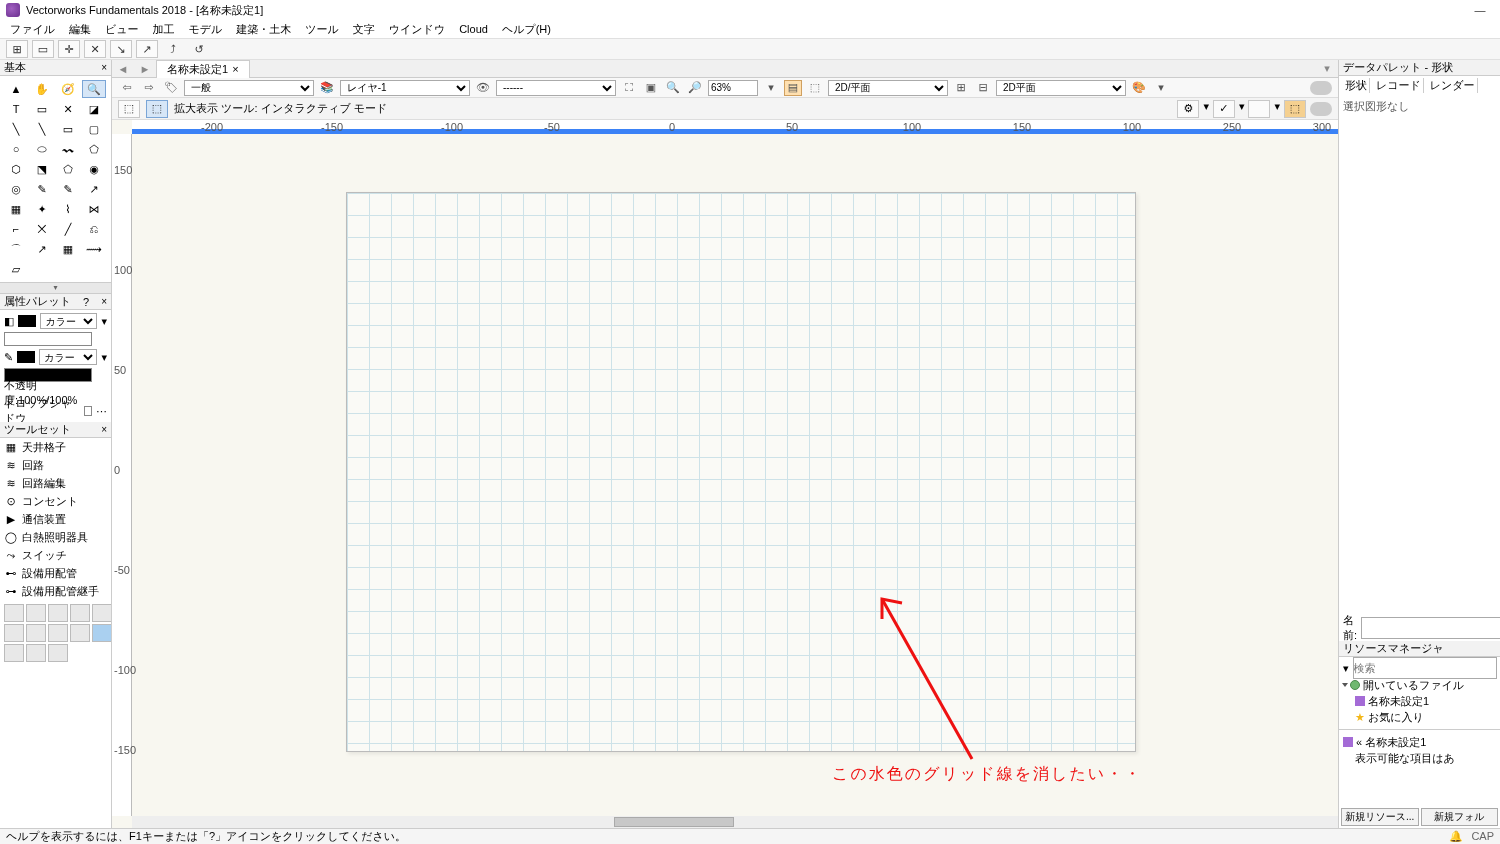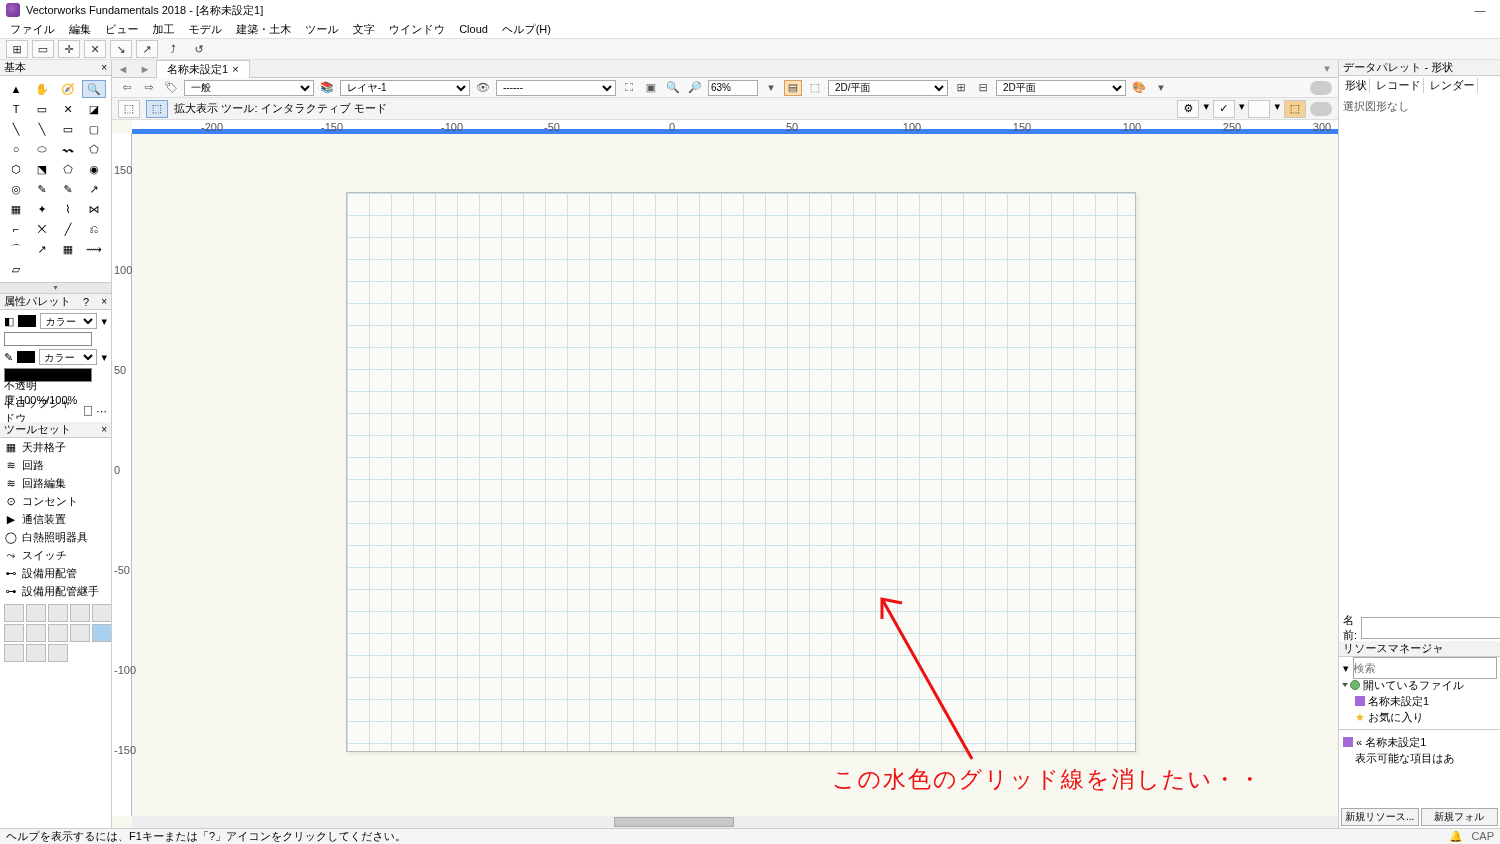--- a/index.html
+++ b/index.html
@@ -44,21 +44,21 @@
 .canvas-wrap{flex:1;position:relative;background:#f8f7f0;overflow:hidden;}
 .ruler-h{position:absolute;top:0;left:20px;right:0;height:14px;background:#fff;border-bottom:5px solid #3b82f6;font-size:8px;color:#555;}
 .ruler-v{position:absolute;top:14px;left:0;width:20px;bottom:12px;background:#fff;border-right:1px solid #bbb;font-size:8px;color:#555;}
 .ruler-h span{position:absolute;top:1px;width:50px;text-align:center;margin-left:-25px;}
 .ruler-v span{position:absolute;left:2px;height:14px;writing-mode:horizontal-tb;}
 .canvas{position:absolute;left:20px;top:14px;right:0;bottom:12px;}
 .page{position:absolute;left:214px;top:58px;width:790px;height:560px;background:#fafaf6;border:1px solid #bbb;box-shadow:2px 2px 4px rgba(0,0,0,0.08);
   background-image:linear-gradient(#cde2e8 1px,transparent 1px),linear-gradient(90deg,#cde2e8 1px,transparent 1px);background-size:22px 22px;}
 .hscroll{position:absolute;bottom:0;left:20px;right:0;height:12px;background:#eee;}
 .hscroll .thumb{position:absolute;left:40%;width:120px;height:10px;top:1px;background:#c8c8c8;border:1px solid #aaa;}
-.annot{position:absolute;color:#e11;font-size:23px;font-family:"Meiryo",sans-serif;letter-spacing:2px;}
+.annot{position:absolute;color:#e11;font-size:16px;font-family:"Meiryo",sans-serif;letter-spacing:2px;}
 .rightcol{width:162px;border-left:1px solid #ccc;display:flex;flex-direction:column;background:#fff;}
 .rtabs{display:flex;gap:4px;padding:2px 4px;font-size:10px;}
 .rtabs span{padding:0 2px;border-right:1px solid #ccc;}
 .rpanel{padding:4px;font-size:10px;color:#555;}
 .rfield{display:flex;align-items:center;height:18px;gap:4px;margin-top:2px;}
 .rfield input{flex:1;height:22px;border:1px solid #aaa;}
 .tree{font-size:10px;}
 .tree .node{display:flex;align-items:center;height:16px;gap:3px;padding-left:4px;}
 .tree .node.l1{padding-left:16px;}
 .tri{width:0;height:0;border-left:4px solid #555;border-top:3px solid transparent;border-bottom:3px solid transparent;display:inline-block;}

